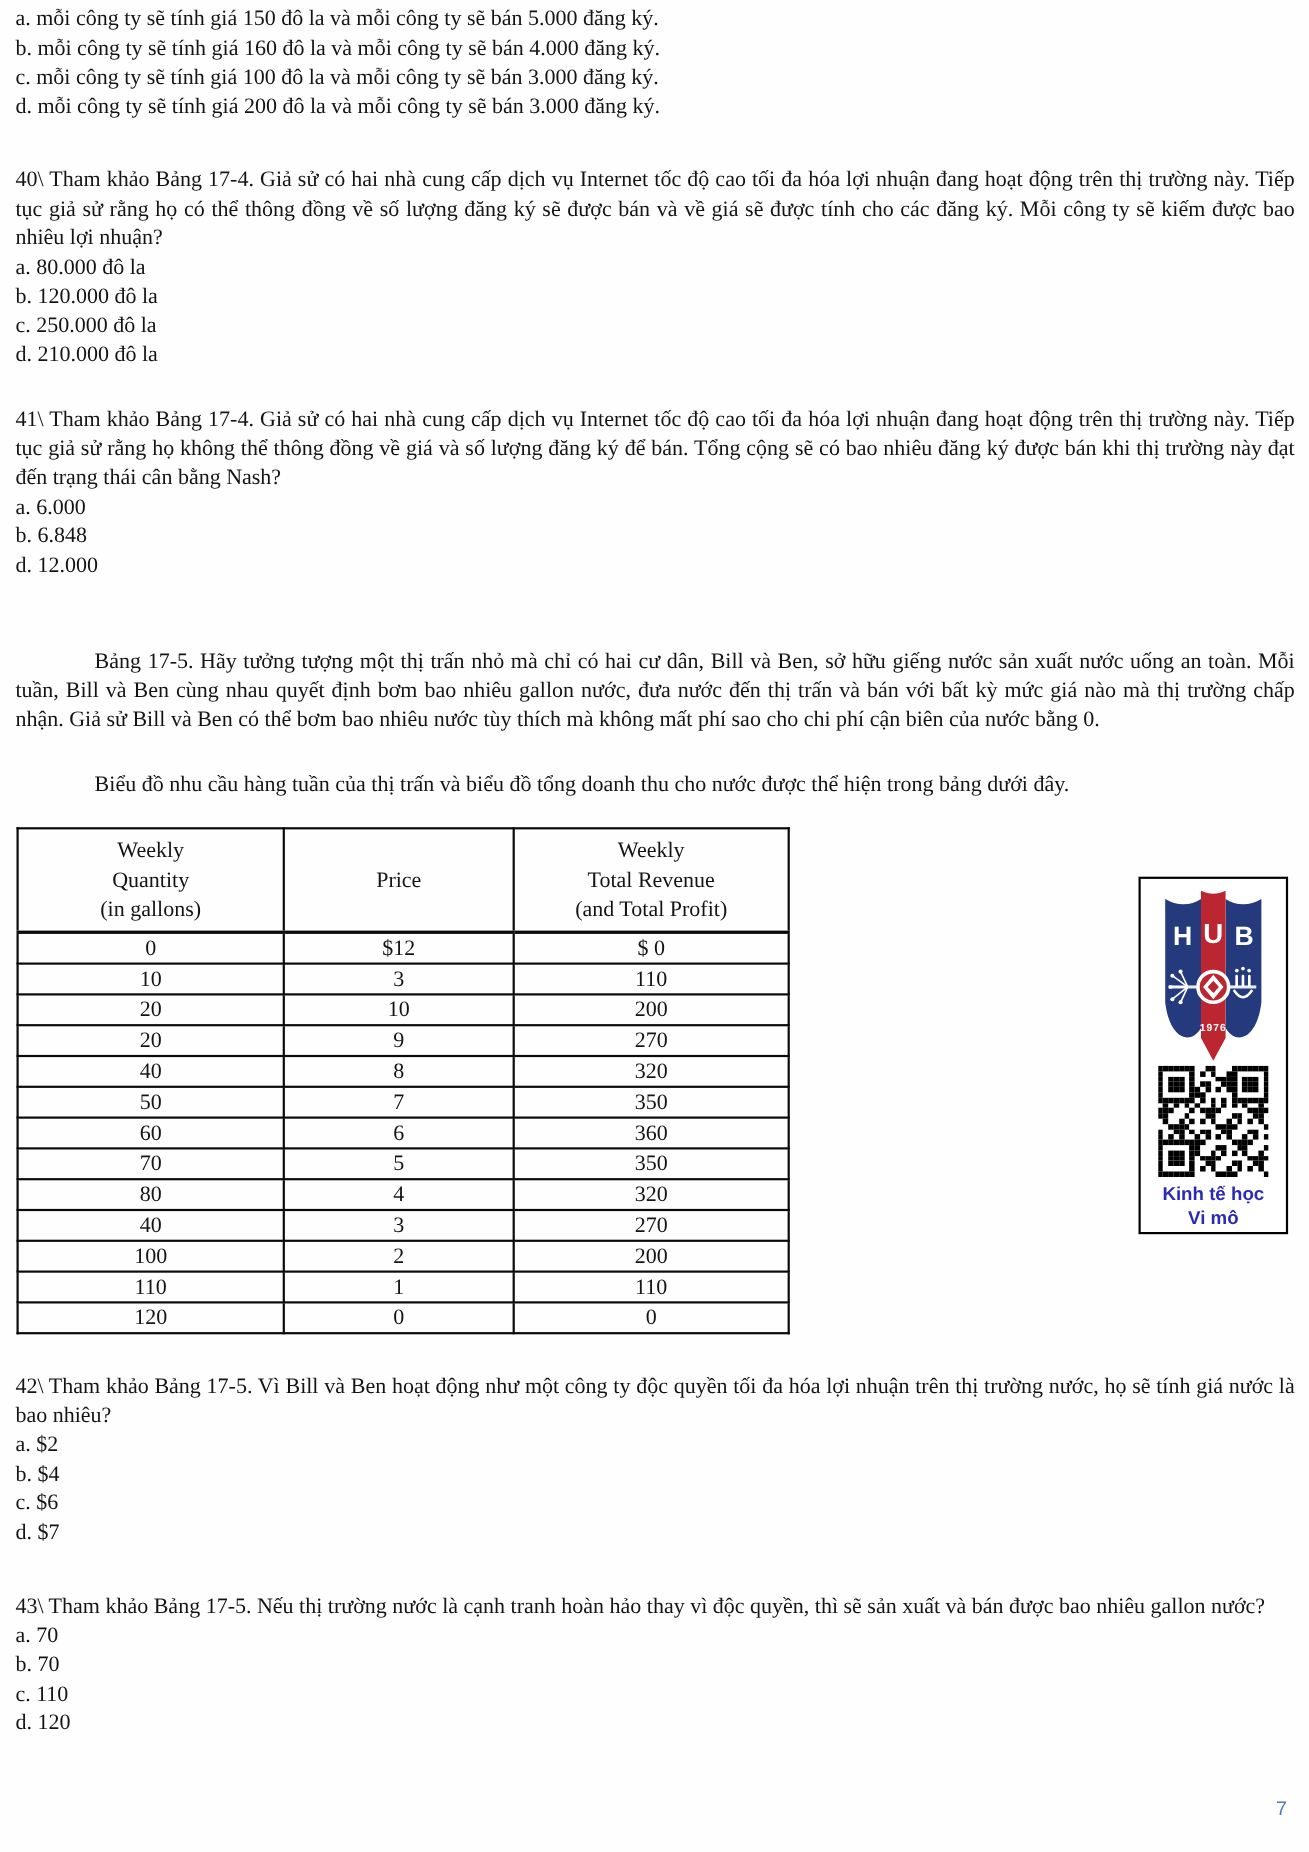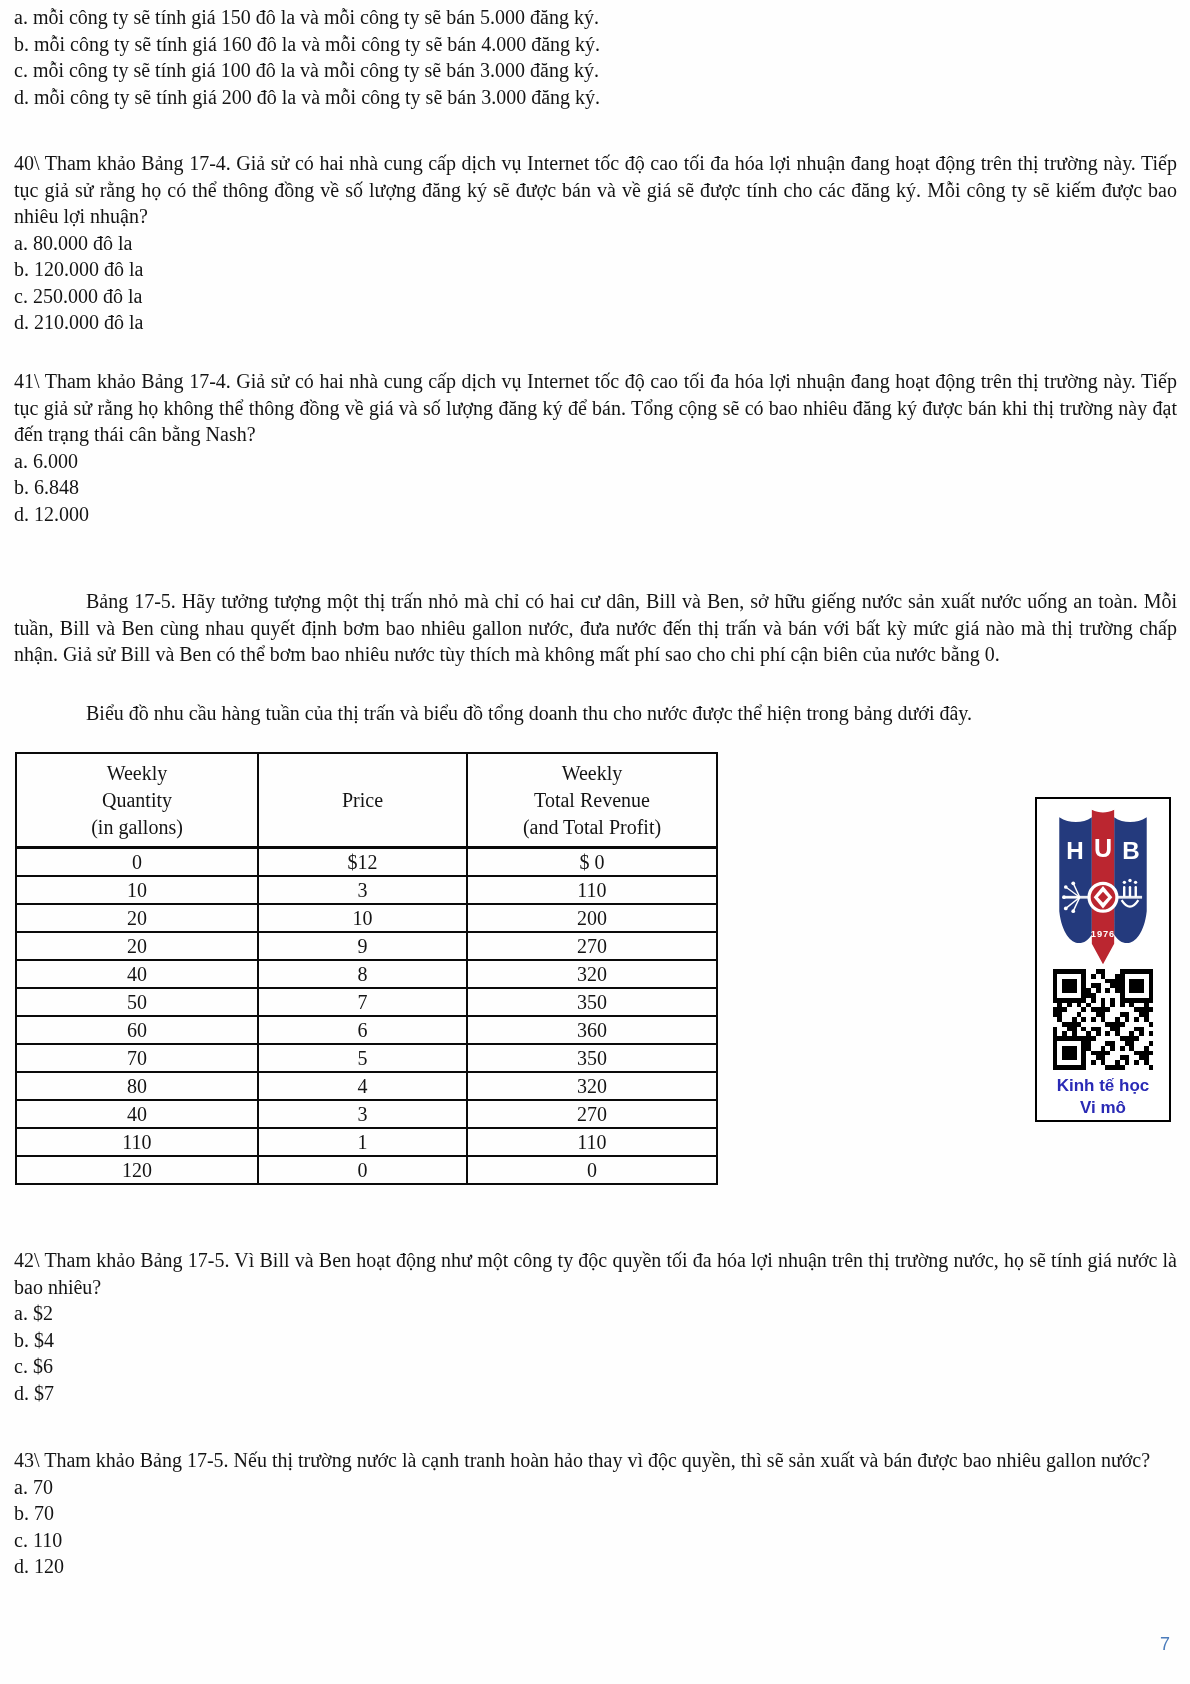--- a/index.html
+++ b/index.html
@@ -177,20 +177,25 @@
           <td>80</td>
           <td>4</td>
           <td>320</td>
         </tr>
         <tr>
           <td>40</td>
           <td>3</td>
           <td>270</td>
         </tr>
         <tr>
+          <td>100</td>
+          <td>2</td>
+          <td>200</td>
+        </tr>
+        <tr>
           <td>110</td>
           <td>1</td>
           <td>110</td>
         </tr>
         <tr>
           <td>120</td>
           <td>0</td>
           <td>0</td>
         </tr>
       </tbody>

